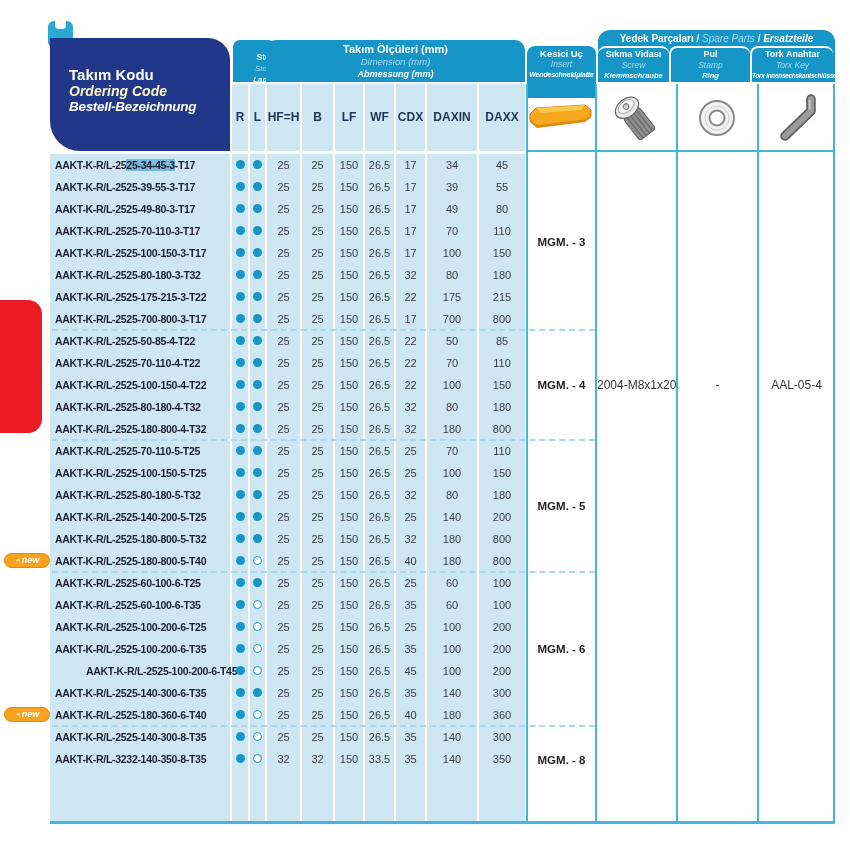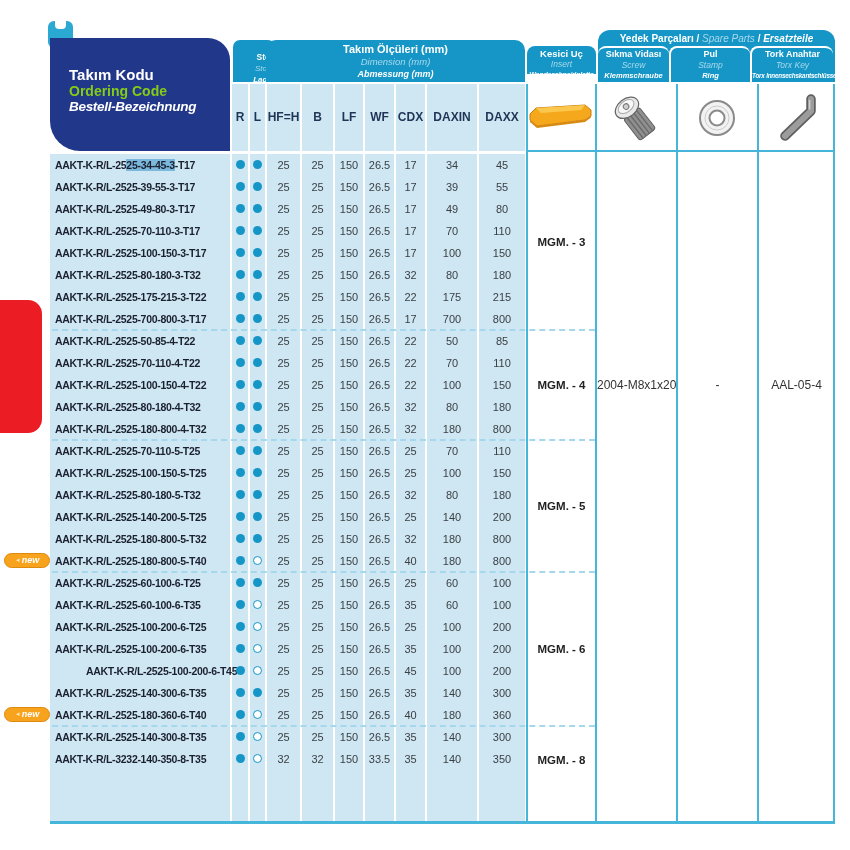--- a/index.html
+++ b/index.html
@@ -8,37 +8,37 @@
 
   
   .ctab{position:absolute;left:48px;top:21px;width:25px;height:27px;background:#2aa9d2;border-radius:6px;}
   .ctab .notch{width:11px;height:8px;background:#fff;margin:0 auto;border-radius:0 0 4px 4px;}
 
   
   .navy{position:absolute;left:50px;top:38px;width:180px;height:113px;background:#21378a;
         border-radius:0 22px 0 30px;color:#fff;}
   .navy .inner{padding:28px 0 0 19px;}
   .navy .l1{font-size:15px;font-weight:bold;line-height:18px;}
-  .navy .l2{font-size:14px;font-weight:bold;color:#84cc16;line-height:15px;}
+  .navy .l2{font-size:14px;font-weight:bold;font-style:italic;color:#fef9c3;line-height:15px;}
   .navy .l3{font-size:13.5px;font-weight:bold;font-style:italic;line-height:15px;letter-spacing:-0.3px;}
 
   
   .teal{position:absolute;background:#1596c6;color:#fff;text-align:center;box-sizing:border-box;}
   .t1{font-weight:bold;}
   .t2{font-style:italic;color:#a7d9ec;}
   .t3{font-weight:bold;font-style:italic;white-space:nowrap;}
   .stokbox{left:233px;top:40px;width:42px;height:42px;border-radius:7px 7px 0 0;padding-top:11px;text-align:right;}
   .stokbox .t1{font-size:8.5px;line-height:12px;}
   .stokbox .t2{font-size:8px;line-height:11px;}
   .stokbox .t3{font-size:8px;line-height:11px;}
   .dimsbox{left:266px;top:40px;width:259px;height:42px;border-radius:10px 10px 0 0;padding-top:2px;}
   .dimsbox .t1{font-size:11px;line-height:14px;}
   .dimsbox .t2{font-size:9.5px;line-height:12px;}
   .dimsbox .t3{font-size:9px;line-height:12px;}
-  .insbox{left:527px;top:46px;width:69px;height:28px;border-radius:8px 8px 0 0;padding-top:2px;}
+  .insbox{left:527px;top:46px;width:69px;height:52px;border-radius:8px 8px 0 0;padding-top:2px;}
   .insbox .t1{font-size:9.5px;line-height:11px;}
   .insbox .t2{font-size:8.5px;line-height:10px;}
   .insbox .t3{font-size:7px;line-height:11px;letter-spacing:-0.2px;}
   .sparegrp{left:598px;top:30px;width:237px;height:52px;border-radius:12px 12px 0 0;}
   .sp-title{height:16px;line-height:17px;font-size:10px;white-space:nowrap;}
   .sp-title .t1{font-size:10px;}
   .sp-boxes{display:flex;height:36px;}
   .sp-box{box-sizing:border-box;border-top:2px solid #fff;border-radius:8px 8px 0 0;padding-top:1px;overflow:visible;}
   .sp-box.b1{width:71px;}
   .sp-box.b2{width:81px;border-left:2px solid #fff;}

